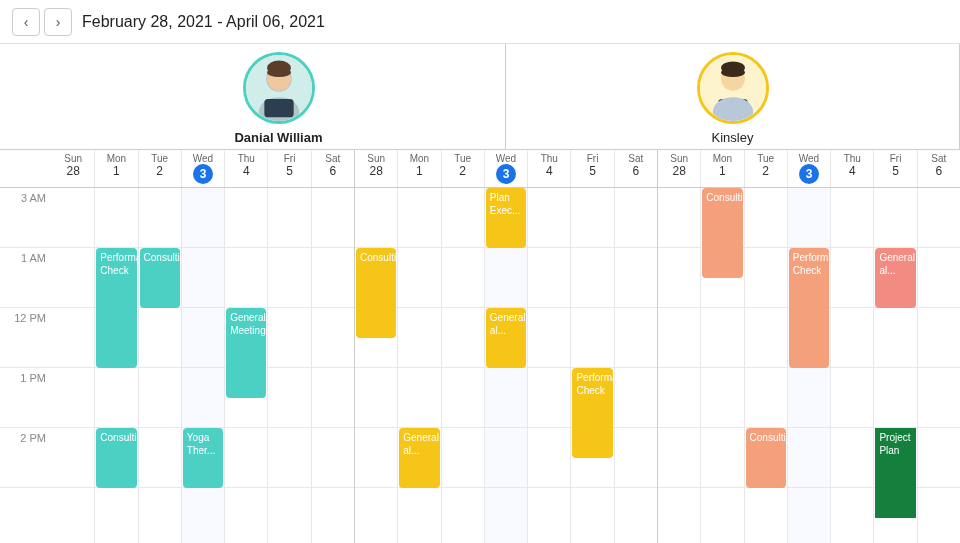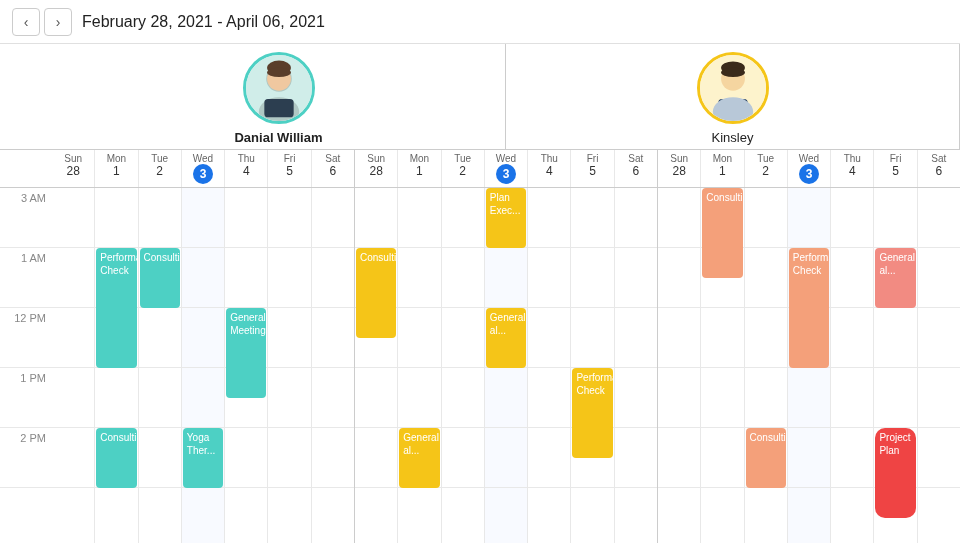--- a/index.html
+++ b/index.html
@@ -388,21 +388,21 @@
 
         </div>
 
         <div style="flex:1;border-right:1px solid #e8e8e8;position:relative;">
           <div style="height:60px;border-bottom:1px solid #e8e8e8;"></div>
 
           <div style="position:absolute;top:60px;left:1px;right:1px;height:60px;background:#f28b82;border-radius:4px;padding:3px 4px;font-size:10px;color:#fff;overflow:hidden;line-height:1.3;cursor:pointer;z-index:2;">General al...</div>
           <div style="height:60px;border-bottom:1px solid #e8e8e8;"></div>
           <div style="height:60px;border-bottom:1px solid #e8e8e8;"></div>
 
-          <div style="position:absolute;top:240px;left:1px;right:1px;height:90px;background:#ef4444;border-radius:10px;padding:3px 4px;font-size:10px;color:#fff;overflow:hidden;line-height:1.3;cursor:pointer;z-index:2;">Project Plan</div>
+          <div style="position:absolute;top:240px;left:1px;right:1px;height:90px;background:#15803d;border-radius:0;padding:3px 4px;font-size:10px;color:#fff;overflow:hidden;line-height:1.3;cursor:pointer;z-index:2;">Project Plan</div>
           <div style="height:60px;border-bottom:1px solid #e8e8e8;"></div>
           <div style="height:60px;border-bottom:1px solid #e8e8e8;"></div>
           <div style="height:60px;border-bottom:1px solid #e8e8e8;"></div>
 
         </div>
 
         <div style="flex:1;position:relative;">
           <div style="height:60px;border-bottom:1px solid #e8e8e8;"></div>
           <div style="height:60px;border-bottom:1px solid #e8e8e8;"></div>
           <div style="height:60px;border-bottom:1px solid #e8e8e8;"></div>

